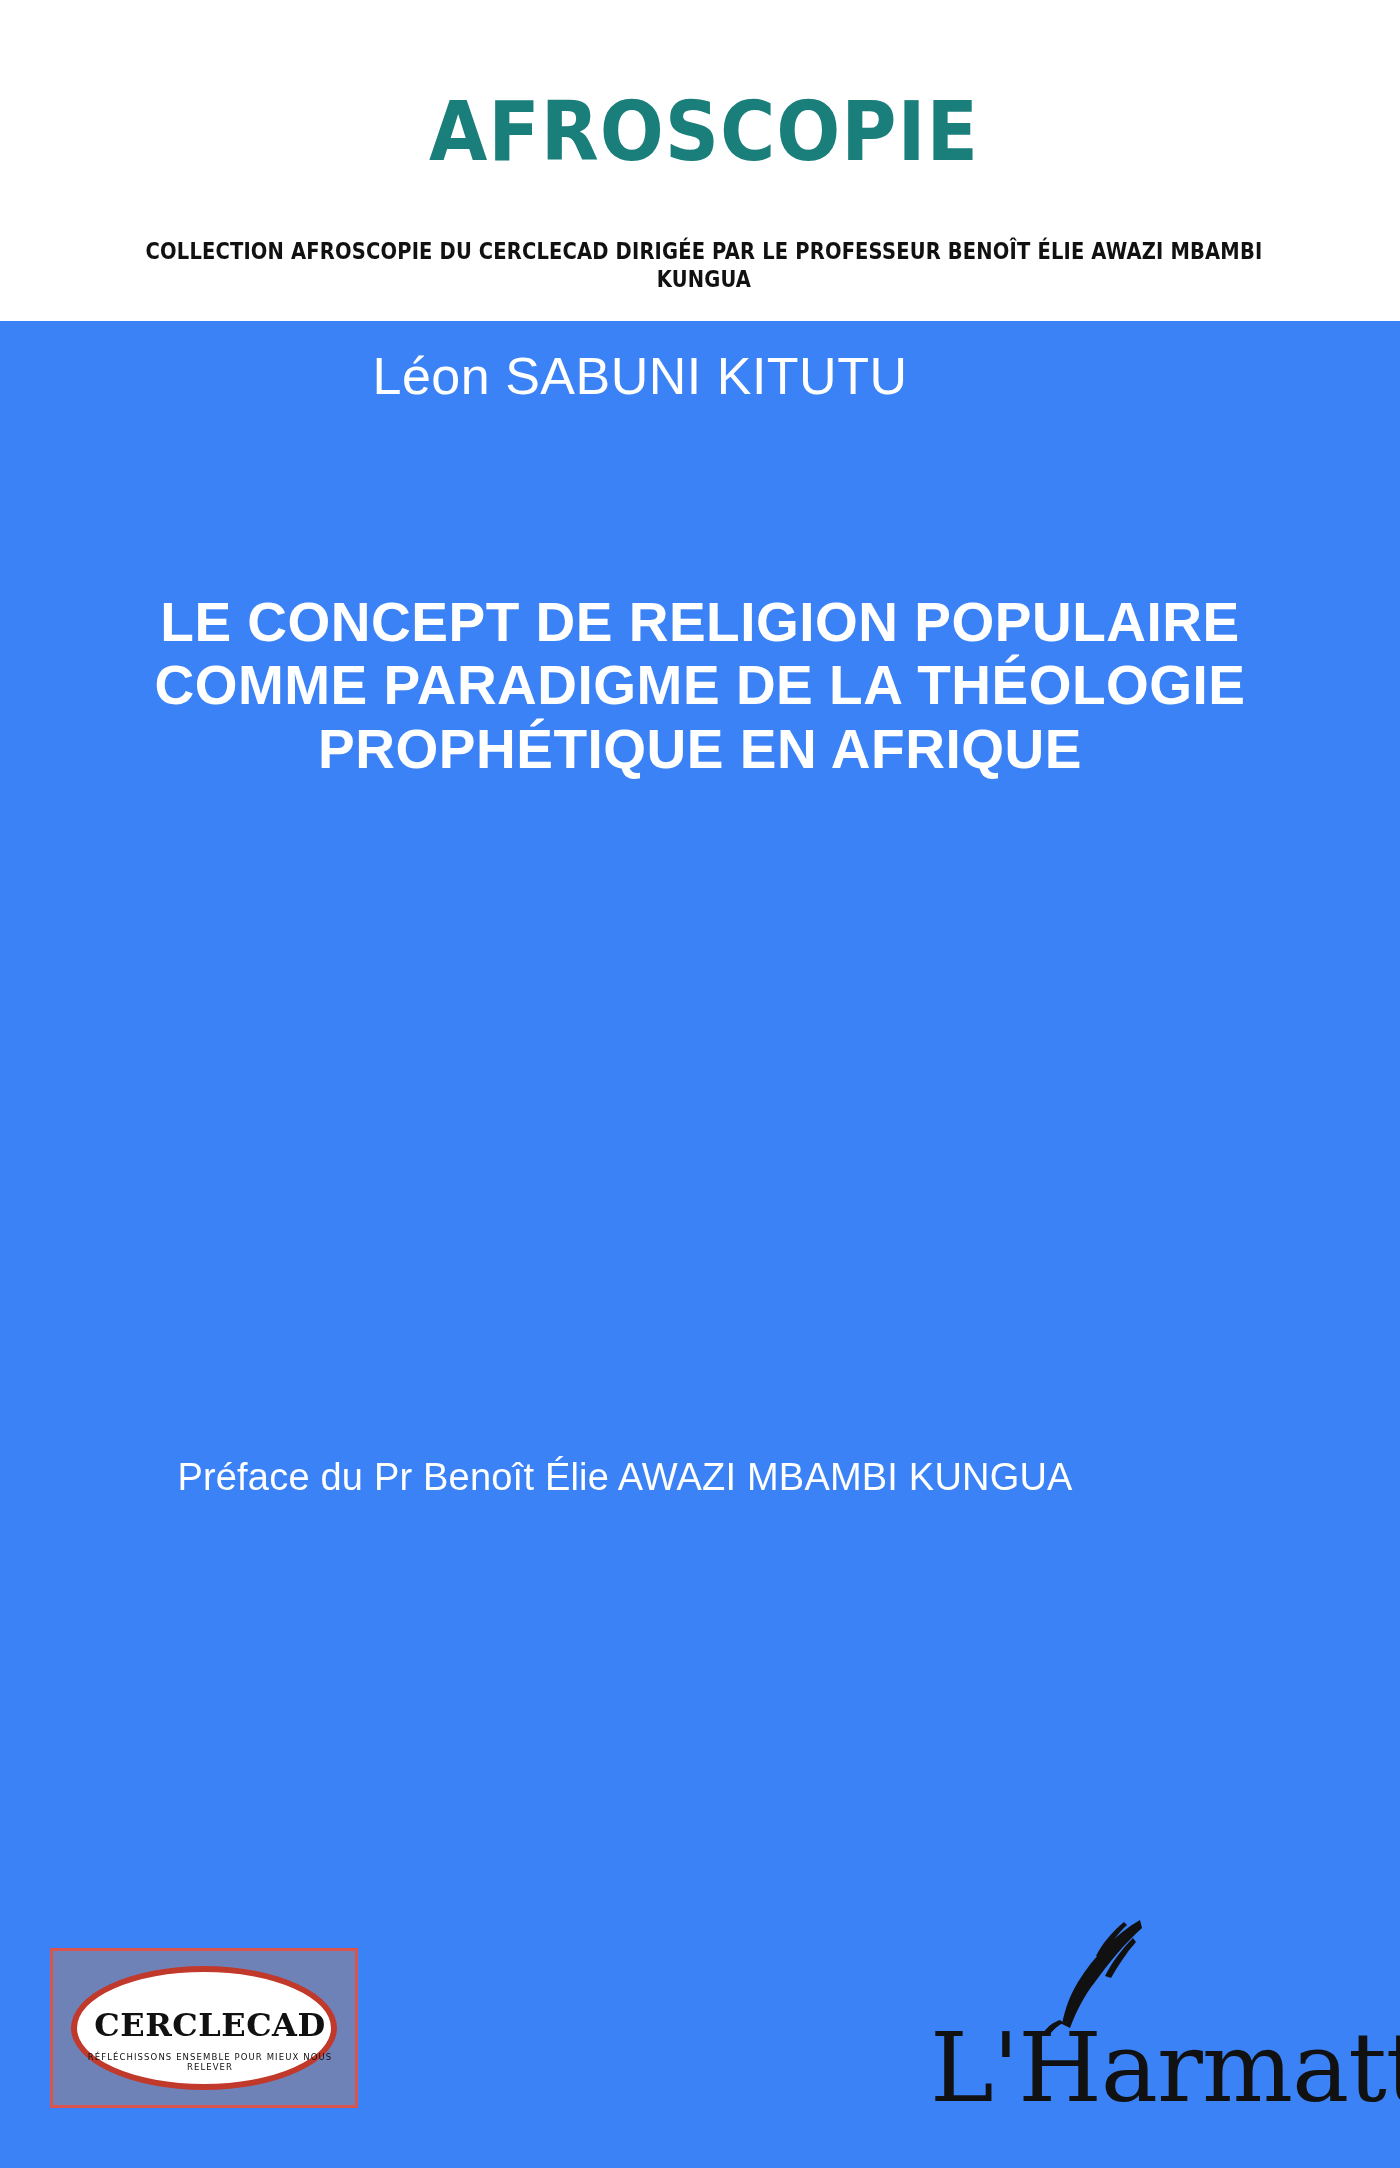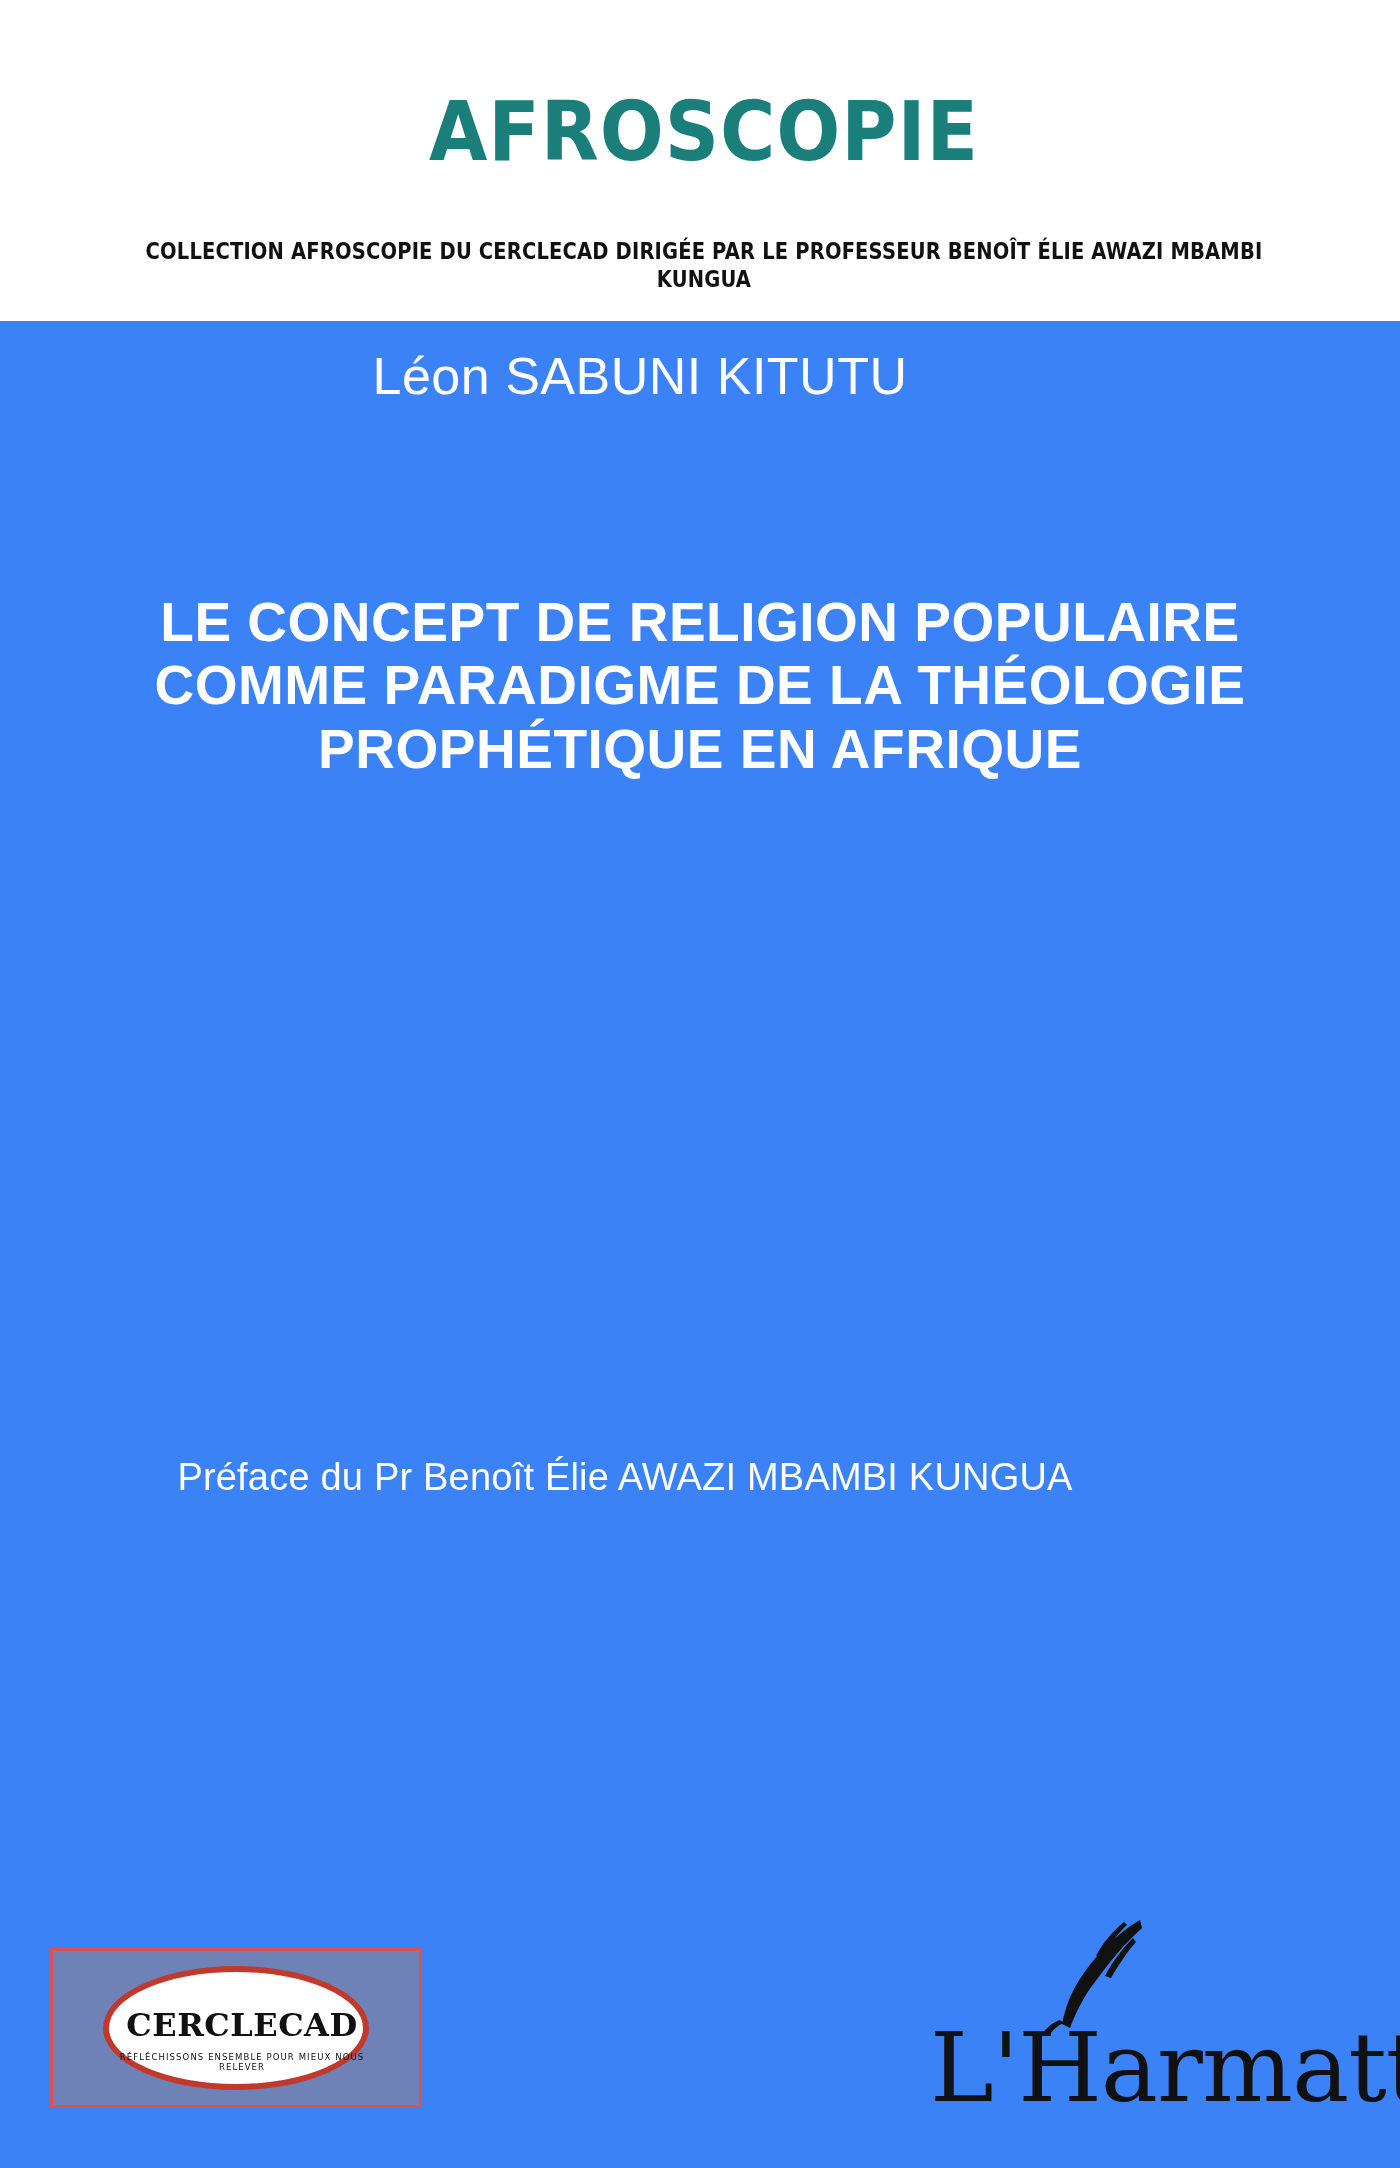--- a/index.html
+++ b/index.html
@@ -95,21 +95,21 @@
     font-size: 38px;
     color: #ffffff;
     letter-spacing: 0.2px;
     transform: translateX(-75px);
   }
   
   .cerclecad-logo {
     position: absolute;
     left: 50px;
     top: 1627px;
-    width: 372px;
+    width: 308px;
     height: 160px;
     background: #6f82b8;
     border: 3px solid #d9534f;
     box-sizing: border-box;
   }
   .cerclecad-oval {
     position: absolute;
     left: 50%;
     top: 50%;
     transform: translate(-50%, -50%);

